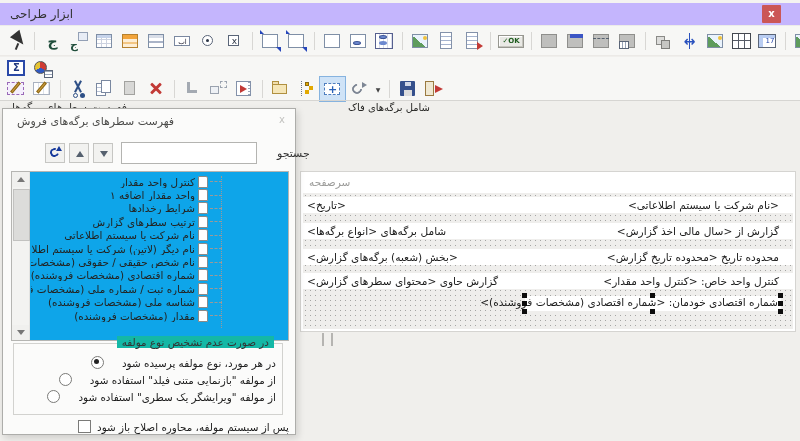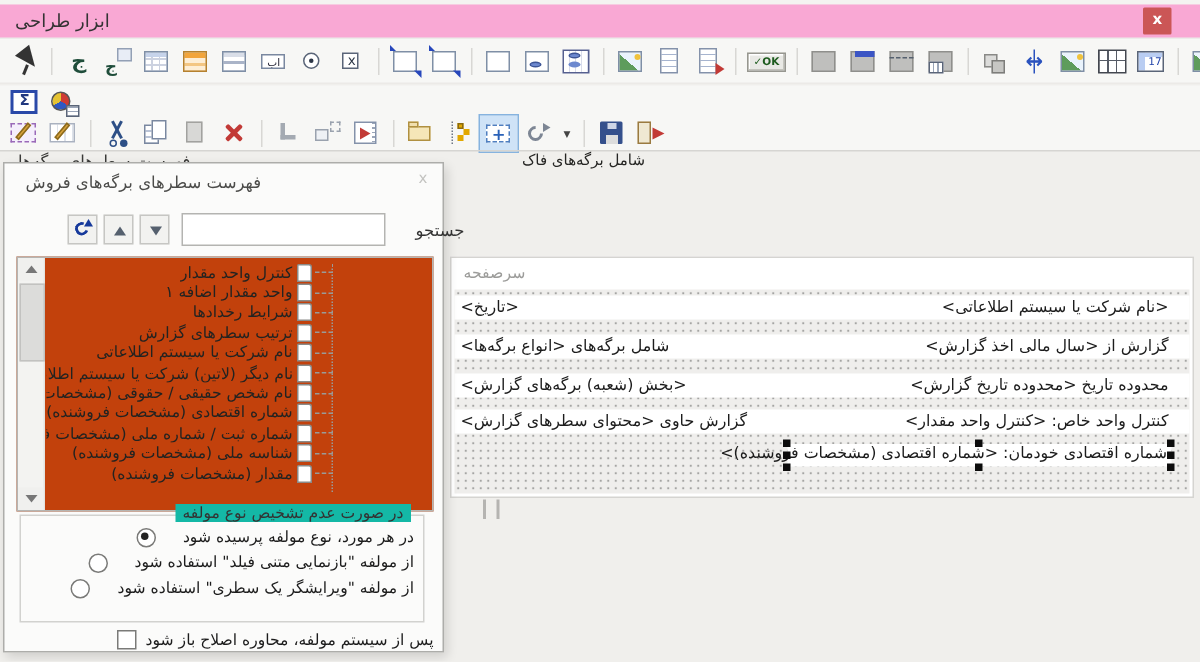--- a/index.html
+++ b/index.html
@@ -1,21 +1,21 @@
 <!DOCTYPE html>
 <html lang="fa"><head>
 <meta charset="utf-8">
 <style>
   html,body{margin:0;padding:0}
   body{position:relative;width:800px;height:441px;overflow:hidden;
        font-family:"DejaVu Sans",sans-serif;background:#f0efec;color:#1c1c1c}
   .abs{position:absolute}
   
   #topstrip{left:0;top:0;width:800px;height:3px;background:#f4f3f1}
-  #titlebar{left:0;top:3px;width:800px;height:22px;background:#f9a8d4;border-bottom:1px solid #ecebe9}
+  #titlebar{left:0;top:3px;width:800px;height:22px;background:#c4b5fd;border-bottom:1px solid #ecebe9}
   #titlebar .title{position:absolute;left:10px;top:4px;font-size:12px;color:#333;direction:rtl}
   #closebtn{position:absolute;right:19px;top:2px;width:19px;height:18px;background:#cb5656;color:#fff;
             font-size:10px;font-weight:bold;text-align:center;line-height:18px;border-radius:1px}
   
   .tbar{left:0;width:800px;background:#f7f7f5;display:flex;align-items:center;padding-left:4px;box-sizing:border-box;gap:1px}
   #tb1{top:26px;height:30px;border-bottom:1px solid #eceae7}
   #tb2{top:57px;height:21px}
   #tb3{top:78px;height:22px}
   #tbline{left:0;top:100px;width:800px;height:1px;background:#d6d5d2}
   .tbi{position:relative;width:25px;height:24px;flex:0 0 auto}
@@ -142,38 +142,38 @@
   #panel{left:2px;top:108px;width:292px;height:325px;background:#fbfbfa;border:1px solid #adadaa;
          box-shadow:2px 3px 7px rgba(0,0,0,.14);z-index:5}
   #ptitle{position:absolute;left:14px;top:6px;font-size:11px;color:#4c4c4a;direction:rtl}
   #pclose{position:absolute;right:10px;top:5px;font-size:10px;color:#c3c3c0}
   #searchrow{position:absolute;left:0;right:0;top:33px;height:22px;display:flex;align-items:center;padding-left:42px;gap:4px}
   .sbtn{position:relative;width:20px;height:20px;background:#f2f2f0;border:1px solid #c6c6c3;box-sizing:border-box}
   .sbtn .a,.sbtn .b{position:absolute;box-sizing:border-box}
   #searchinput{width:130px;height:18px;border:1px solid #b4b4b1;background:#fff;font-size:10px;margin-left:4px}
   #searchlabel{margin-left:16px;font-size:11px;color:#333;direction:rtl}
   
-  #listbox{position:absolute;left:8px;top:62px;width:276px;height:168px;background:#c2410c;border:1px solid #b5b5b2}
+  #listbox{position:absolute;left:8px;top:62px;width:276px;height:168px;background:#0ea5e9;border:1px solid #b5b5b2}
   #listbox::after{content:"";position:absolute;right:66px;top:4px;height:152px;border-right:1px dotted #9a9a98}
   #vscroll{position:absolute;left:0;top:0;bottom:0;width:17px;background:#f3f3f1;border-right:1px solid #e3e3e1}
   .sarr{position:absolute;left:0;width:17px;height:15px;background:#f0f0ee}
   .sarr i{position:absolute;left:5px}
   #sup{top:0}#sup i{top:5px;border-left:4px solid transparent;border-right:4px solid transparent;border-bottom:5px solid #777}
   #sdn{bottom:0}#sdn i{top:5px;border-left:4px solid transparent;border-right:4px solid transparent;border-top:5px solid #777}
   #sthumb{position:absolute;left:1px;top:17px;width:15px;height:50px;background:#dcdcda;border:1px solid #c2c2c0}
   #titems{position:absolute;left:19px;right:2px;top:3px;bottom:2px}
   .trow{display:flex;direction:rtl;align-items:center;height:13.4px;padding-right:64px;font-size:10.4px;color:#232321;white-space:nowrap}
   .tconn{width:12px;border-top:1px dashed #9a9a98;margin-left:2px;flex:0 0 auto}
   .tdoc{width:8px;height:10px;background:#fff;border:1px solid #8a8a88;border-radius:1px 2px 0 0;margin-left:3px;flex:0 0 auto}
   .tlbl{overflow:hidden}
   
   #groupbox{position:absolute;left:10px;right:12px;top:234px;height:70px;border:1px solid #d2d2cf}
   #gblabel{position:absolute;right:8px;top:-8px;background:#14b8a6;padding:0 5px;font-size:10.4px;color:#333;direction:rtl}
   #radios{position:absolute;left:4px;right:6px;top:8px}
-  .radiorow{display:flex;justify-content:flex-end;align-items:flex-start;gap:18px;height:17px}
+  .radiorow{display:flex;justify-content:flex-end;align-items:flex-end;gap:18px;height:17px}
   .radio{width:11px;height:11px;border:1px solid #7a7a78;border-radius:50%;background:#fff;position:relative;flex:0 0 auto}
   .radiorow.sel .radio::after{content:"";position:absolute;left:2px;top:2px;width:5px;height:5px;border-radius:50%;background:#222}
   .rlbl{font-size:10.4px;direction:rtl;white-space:nowrap}
   #checkrow{position:absolute;right:6px;top:311px;display:flex;justify-content:flex-end;align-items:center;gap:6px}
   #checkbox{width:11px;height:11px;border:1px solid #7a7a78;background:#fff;flex:0 0 auto}
   #checklabel{font-size:10.4px;direction:rtl;white-space:nowrap}
 </style>
 </head>
 <body>
 

